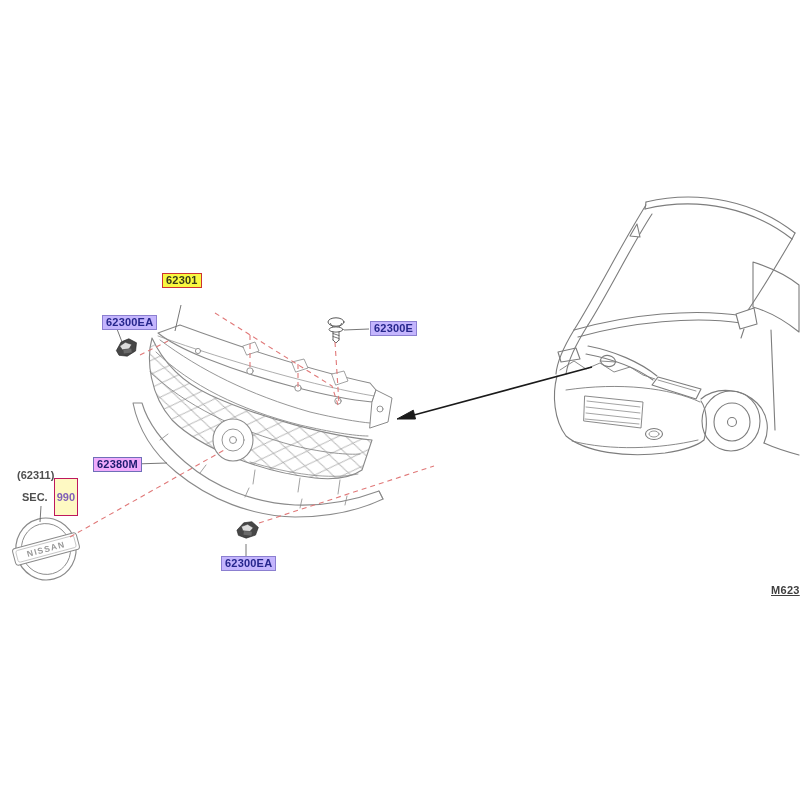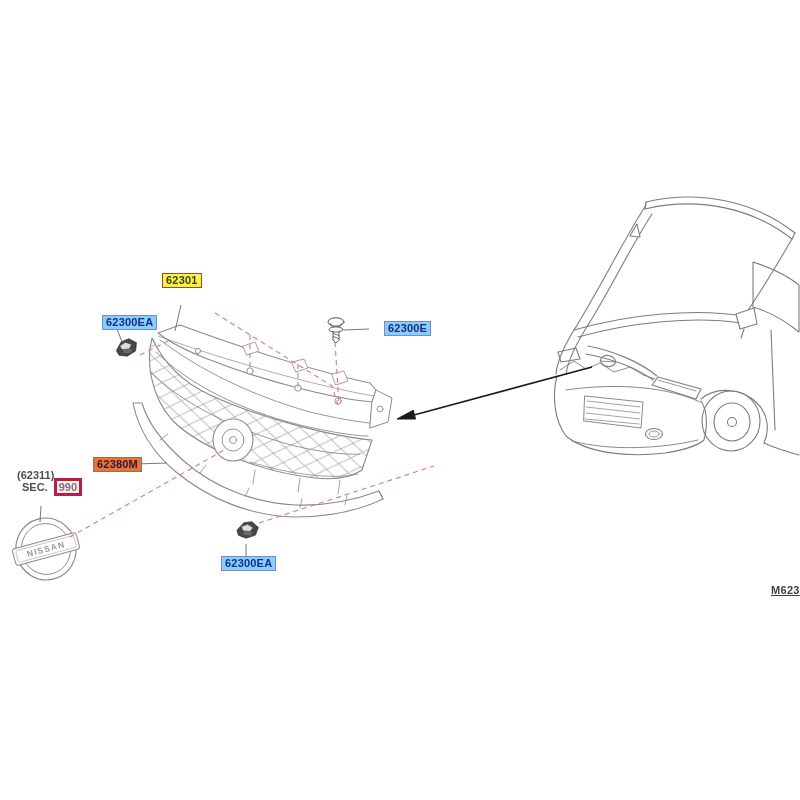--- a/index.html
+++ b/index.html
@@ -1,27 +1,27 @@
 <!DOCTYPE html>
 <html><head>
 <meta charset="utf-8">
 <style>
   html,body{margin:0;padding:0;background:#fff;}
   #stage{position:relative;width:800px;height:800px;background:#ffffff;overflow:hidden;
          font-family:"Liberation Sans",sans-serif;}
   #artwork{position:absolute;left:0;top:0;}
   .plabel{position:absolute;font:bold 11px "Liberation Sans",sans-serif;color:#26268c;
-          background:#7dd3fc;border:1px solid #8b7fd0;padding:0 3px;line-height:13px;
+          background:#c4b5fd;border:1px solid #8b7fd0;padding:0 3px;line-height:13px;
           letter-spacing:.2px;white-space:nowrap;cursor:pointer;}
   .plabel.highlight{background:#f8f840;border-color:#cc3333;color:#3a3a1a;}
-  .plabel.selected{background:#f97316;border-color:#6f6fb8;color:#1b1b6e;}
+  .plabel.selected{background:#f0abfc;border-color:#6f6fb8;color:#1b1b6e;}
   .sec-line{position:absolute;font:bold 11px "Liberation Sans",sans-serif;color:#4f4f4f;
             white-space:nowrap;}
   .sec-badge{display:inline-block;margin-left:6px;font:bold 11px "Liberation Sans",sans-serif;
-             color:#8060b8;background:#fef9c3;border:3px solid #be185d;padding:0 2px;
+             color:#8060b8;background:#fef9c3;border:1px solid #be185d;padding:12px 2px;
              line-height:12px;cursor:pointer;}
   .sheet-code{position:absolute;font:bold 11px "Liberation Sans",sans-serif;color:#3f3f3f;
               letter-spacing:.3px;text-decoration:underline;}
 </style>
 </head>
 <body>
 
 <div id="stage">
 
   <svg id="artwork" width="800" height="800" viewBox="0 0 800 800">
@@ -159,21 +159,21 @@
       <path d="M140,355 L168,341"></path>
       <path d="M70,537 L226,449"></path>
       <path d="M259,523 L434,466"></path>
     </g>
   </svg>
 
   <div class="plabel highlight" style="left:162px;top:273px">62301</div>
 
   <div class="plabel" style="left:102px;top:315px">62300EA</div>
 
-  <div class="plabel" style="left:384px;top:321px">62300E</div>
+  <div class="plabel" style="left:370px;top:321px">62300E</div>
 
   <div class="plabel selected" style="left:93px;top:457px">62380M</div>
 
   <div class="plabel" style="left:221px;top:556px">62300EA</div>
 
   <div class="sec-line" style="left:22px;top:478px">
     <span>SEC.</span><span class="sec-badge">990</span>
   </div>
   <div class="sec-line" style="left:17px;top:469px">(62311)</div>
 

